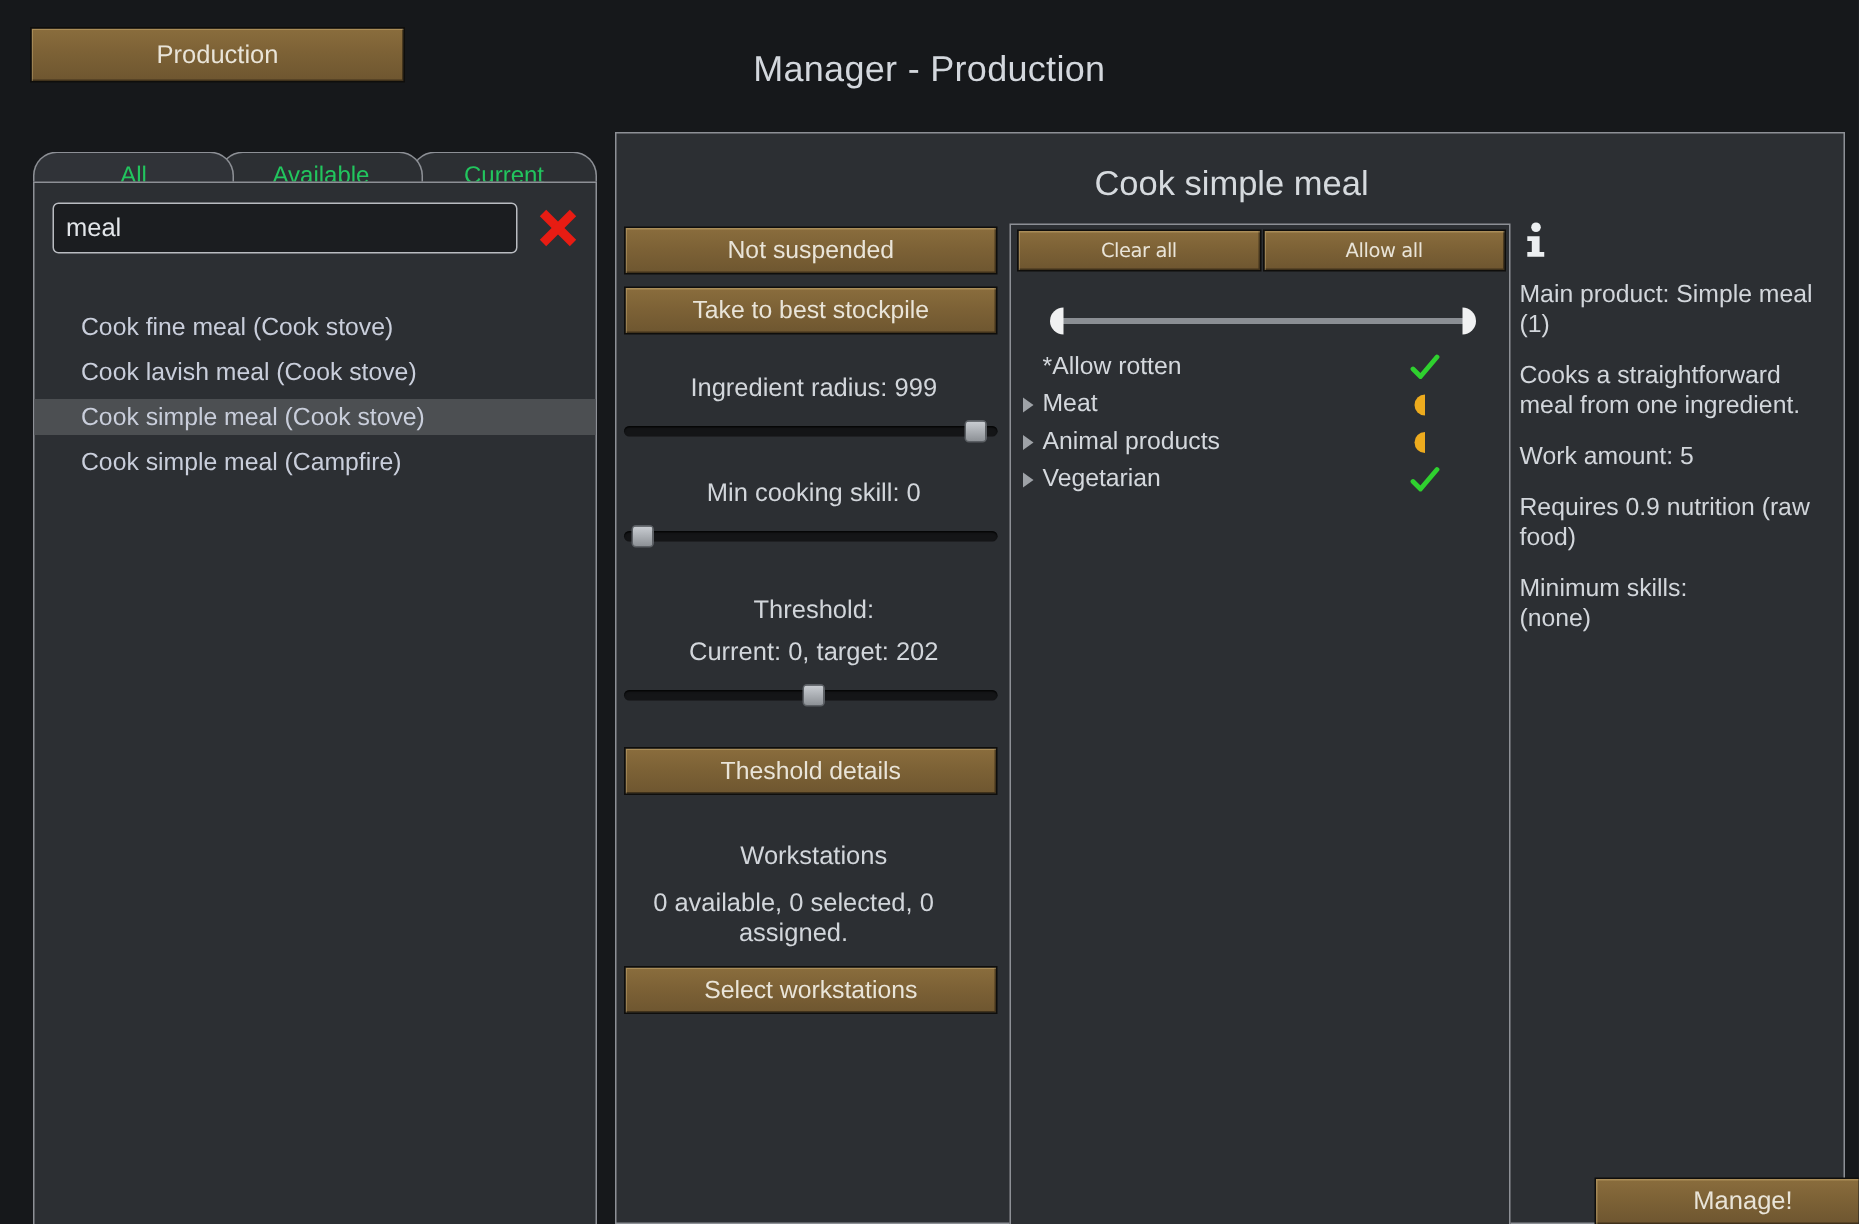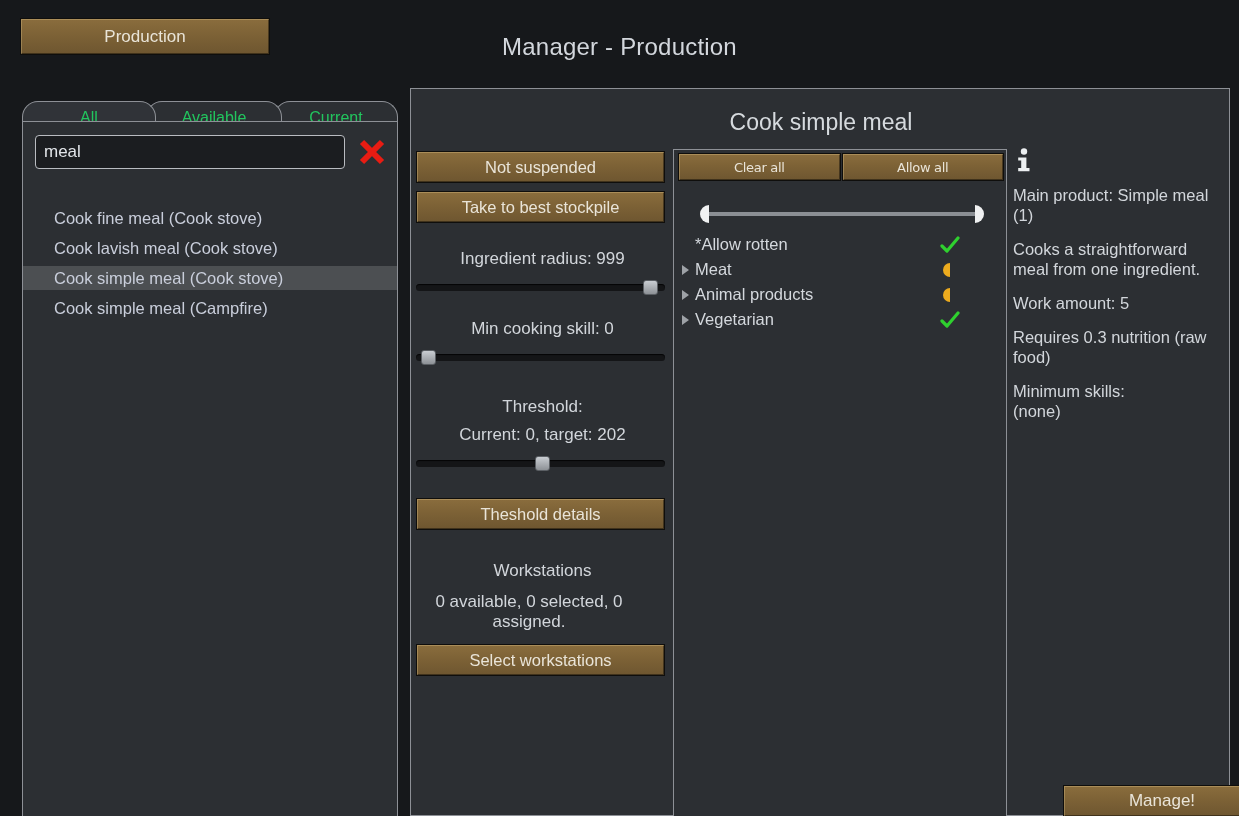--- a/index.html
+++ b/index.html
@@ -458,21 +458,21 @@
   </div>
 
   <div id="info-col">
     <svg id="info-icon" viewBox="0 0 22 26">
       <circle cx="11" cy="4.5" r="3.2" fill="#eceff1"></circle>
       <path d="M8.2 10.5 h5.2 v10.5 h3.1 v3.2 H5.2 v-3.2 h3.0 v-7.4 h-3.0 v-3.1 z" fill="#eceff1"></path>
     </svg>
     <p class="info-para">Main product: Simple meal (1)</p>
     <p class="info-para">Cooks a straightforward meal from one ingredient.</p>
     <p class="info-para">Work amount: 5</p>
-    <p class="info-para">Requires 0.3 nutrition (raw food)</p>
+    <p class="info-para">Requires 0.9 nutrition (raw food)</p>
     <p class="info-para indented-second">Minimum skills:
    (none)</p>
   </div>
 
 </div>
 
 <div class="rw-btn" id="manage-btn">
   <span>Manage!</span>
 </div>
 

